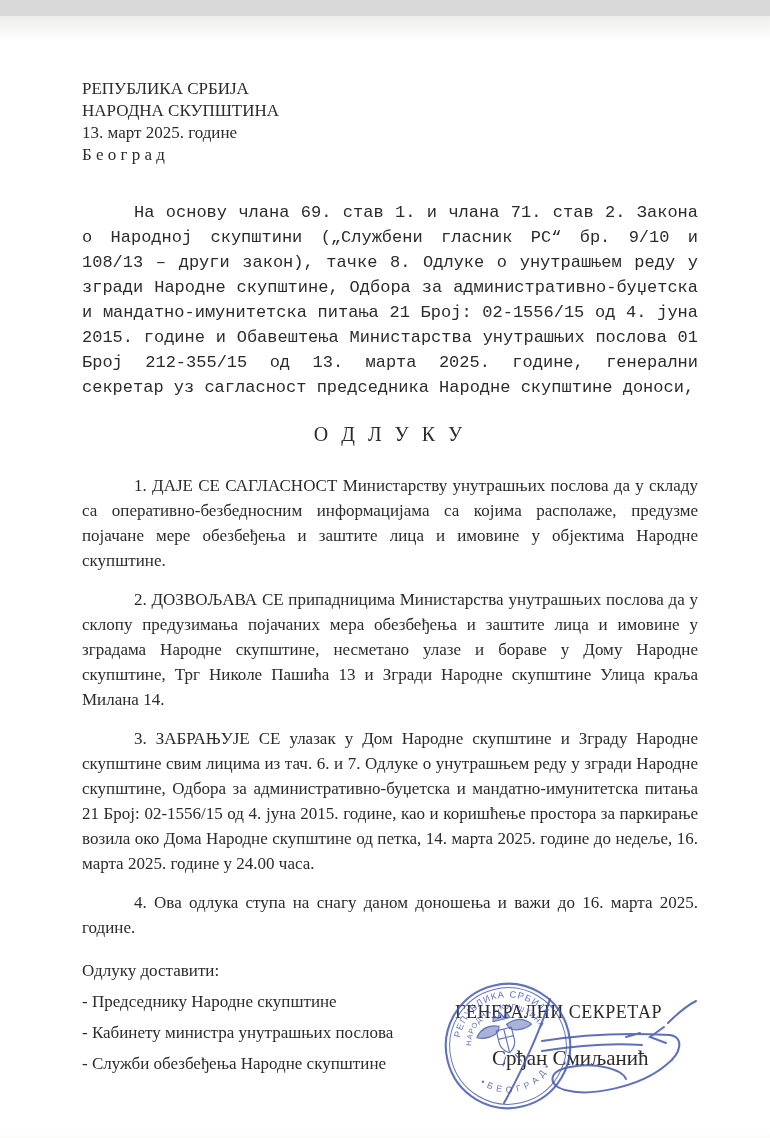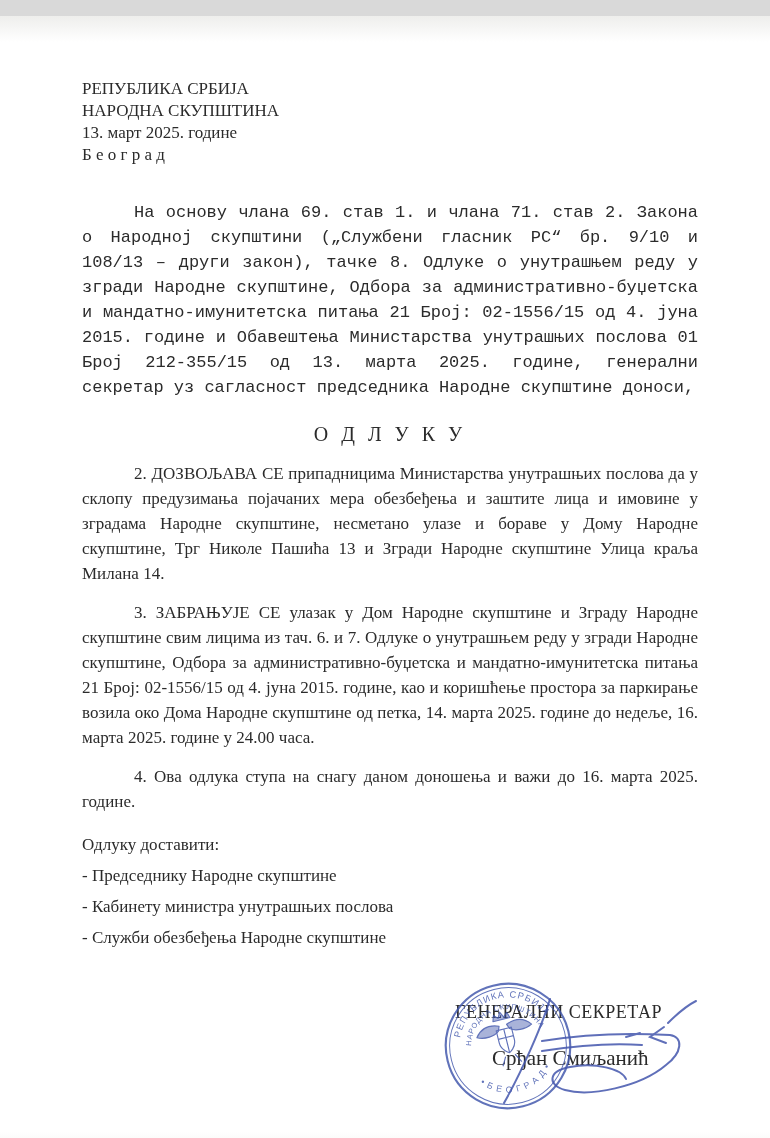--- a/index.html
+++ b/index.html
@@ -63,20 +63,21 @@
       <div>РЕПУБЛИКА СРБИЈА</div>
       <div>НАРОДНА СКУПШТИНА</div>
       <div>13. март 2025. године</div>
       <div>Б е о г р а д</div>
     </div>
 
     <p class="intro">На основу члана 69. став 1. и члана 71. став 2. Закона о Народној скупштини („Службени гласник РС“ бр. 9/10 и 108/13 – други закон), тачке 8. Одлуке о унутрашњем реду у згради Народне скупштине, Одбора за административно-буџетска и мандатно-имунитетска питања 21 Број: 02-1556/15 од 4. јуна 2015. године и Обавештења Министарства унутрашњих послова 01 Број 212-355/15 од 13. марта 2025. године, генерални секретар уз сагласност председника Народне скупштине доноси,</p>
 
     <h1 class="title">О Д Л У К У</h1>
 
+    <p class="para first">1. ДАЈЕ СЕ САГЛАСНОСТ Министарству унутрашњих послова да у складу са оперативно-безбедносним информацијама са којима располаже, предузме појачане мере обезбеђења и заштите лица и имовине у објектима Народне скупштине.</p>
     <p class="para">2. ДОЗВОЉАВА СЕ припадницима Министарства унутрашњих послова да у склопу предузимања појачаних мера обезбеђења и заштите лица и имовине у зградама Народне скупштине, несметано улазе и бораве у Дому Народне скупштине, Трг Николе Пашића 13 и Згради Народне скупштине Улица краља Милана 14.</p>
     <p class="para">3. ЗАБРАЊУЈЕ СЕ улазак у Дом Народне скупштине и Зграду Народне скупштине свим лицима из тач. 6. и 7. Одлуке о унутрашњем реду у згради Народне скупштине, Одбора за административно-буџетска и мандатно-имунитетска питања 21 Број: 02-1556/15 од 4. јуна 2015. године, као и коришћење простора за паркирање возила око Дома Народне скупштине од петка, 14. марта 2025. године до недеље, 16. марта 2025. године у 24.00 часа.</p>
     <p class="para">4. Ова одлука ступа на снагу даном доношења и важи до 16. марта 2025. године.</p>
 
     <div class="dist">
       <div class="heading">Одлуку доставити:</div>
       <div class="recipient">- Председнику Народне скупштине</div>
       <div class="recipient">- Кабинету министра унутрашњих послова</div>
       <div class="recipient">- Служби обезбеђења Народне скупштине</div>
     </div>

